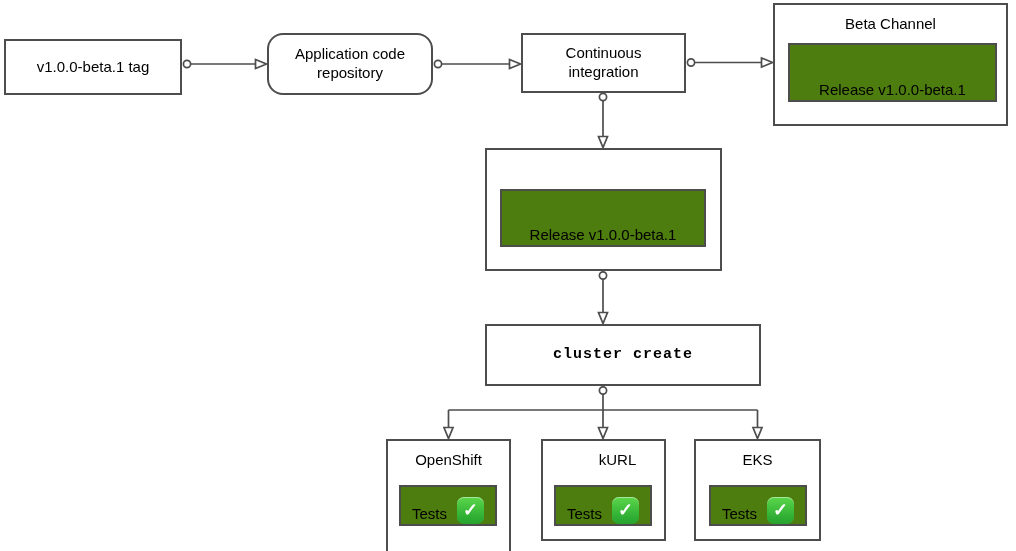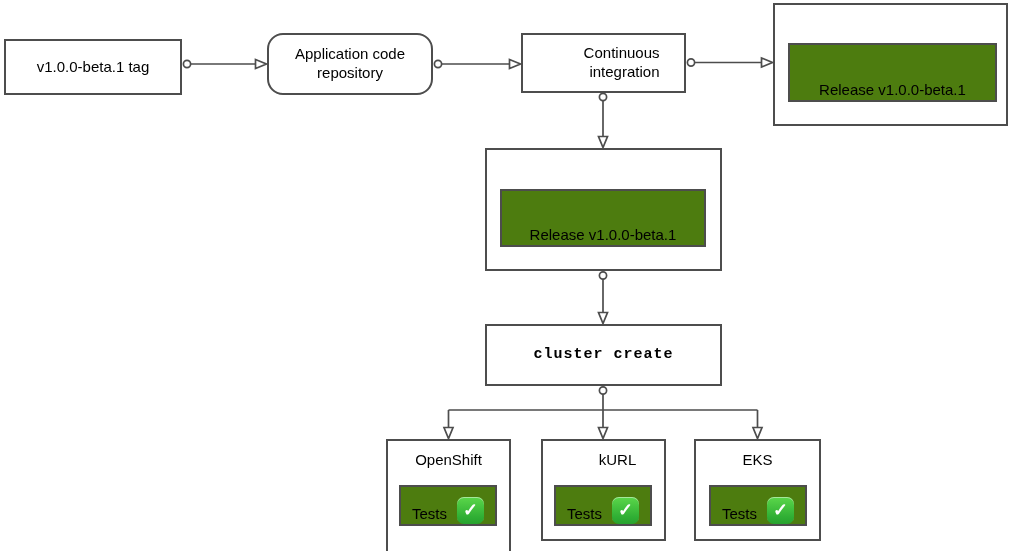--- a/index.html
+++ b/index.html
@@ -80,37 +80,38 @@
 <div class="canvas">
 
   <div class="node leaf" style="left:4px; top:39px; width:178px; height:56px;">
     <span>v1.0.0-beta.1 tag</span>
   </div>
 
   <div class="node leaf" style="left:267px; top:33px; width:166px; height:62px;border-radius:16px;">
     <span class="wrap-135">Application code repository</span>
   </div>
 
-  <div class="node leaf" style="left:521px; top:33px; width:165px; height:60px;text-align:right;">
+  <div class="node leaf" style="left:521px; top:33px; width:165px; height:60px;">
     <span class="wrap-110">Continuous integration</span>
   </div>
 
   <div class="node container-node" style="left:773px; top:3px; width:235px; height:123px;">
+    <span class="node-title">Beta Channel</span>
     <div class="inner-node" style="left:13px; top:38px; width:209px; height:59px;">
       <span>Release v1.0.0-beta.1</span>
     </div>
   </div>
 
   <div class="node container-node" style="left:485px; top:148px; width:237px; height:123px;">
     <div class="inner-node" style="left:13px; top:39px; width:206px; height:58px;">
       <span>Release v1.0.0-beta.1</span>
     </div>
   </div>
 
-  <div class="node leaf" style="left:485px; top:324px; width:237px; height:62px;">
+  <div class="node leaf" style="left:485px; top:324px; width:276px; height:62px;">
     <span class="mono">cluster create</span>
   </div>
 
   <div class="node container-node" style="left:386px; top:439px; width:125px; height:116px;">
     <span class="node-title">OpenShift</span>
     <div class="inner-node" style="left:11px; top:44px; width:98px; height:41px;">
       <span>Tests</span>
       <span class="check-icon">
           <span>✓</span>
         </span>

